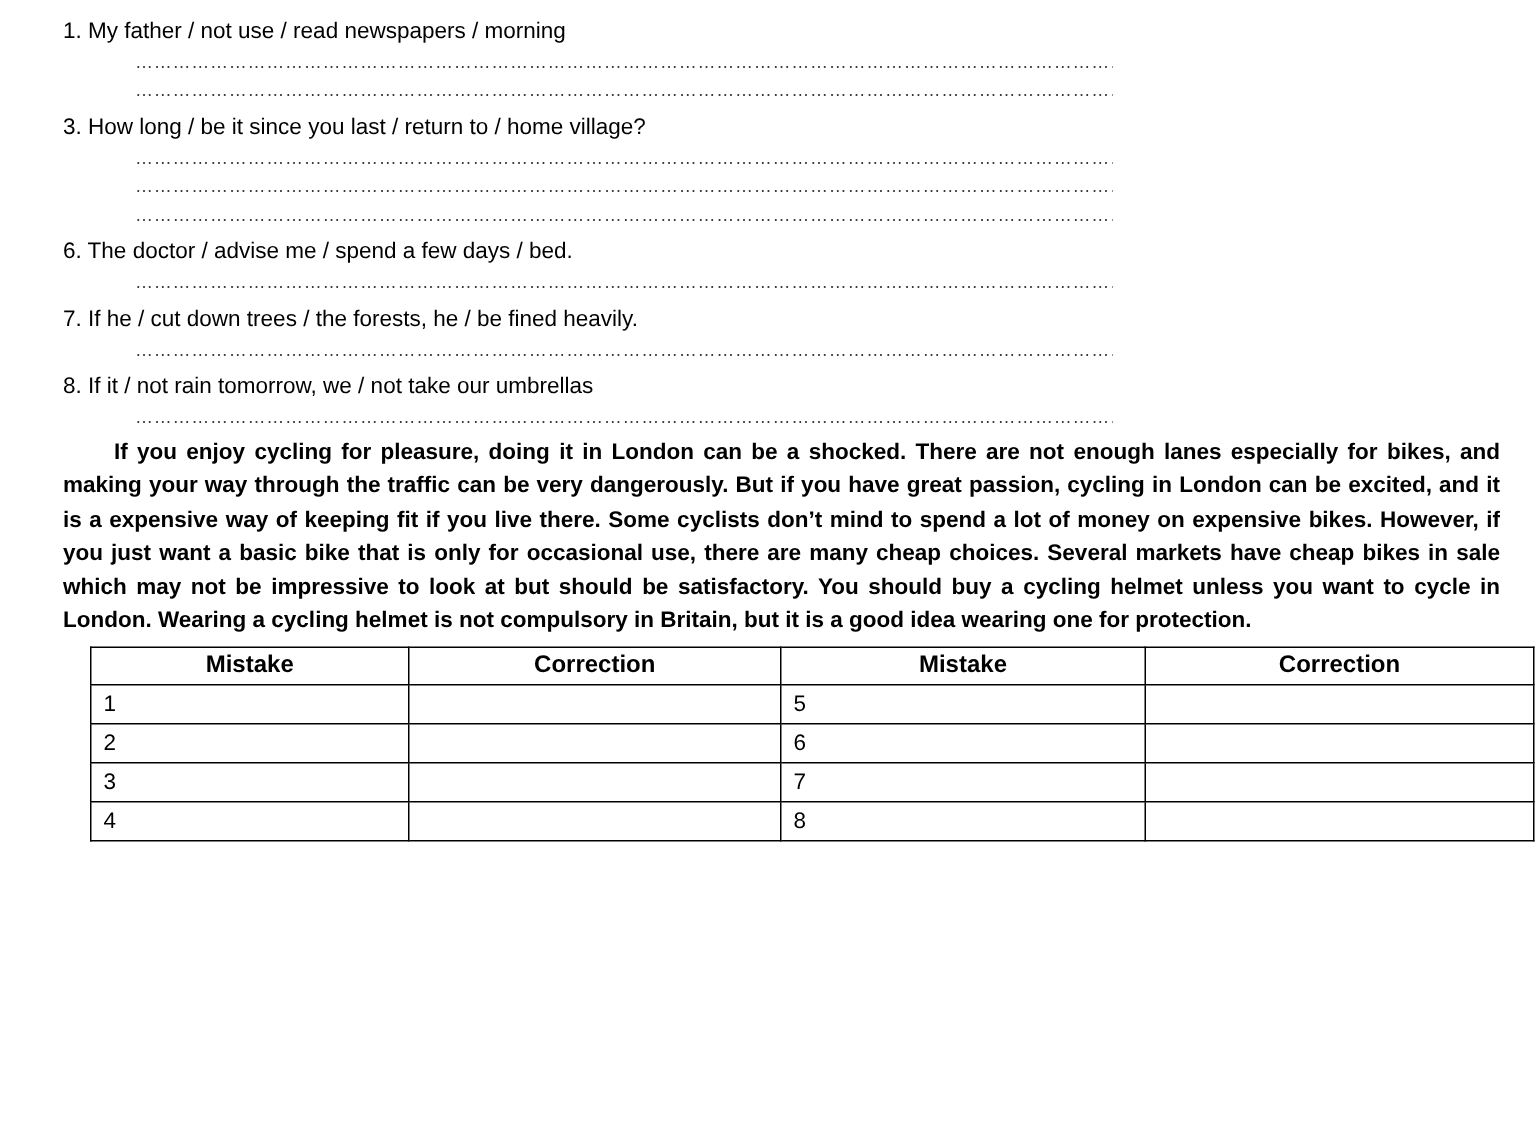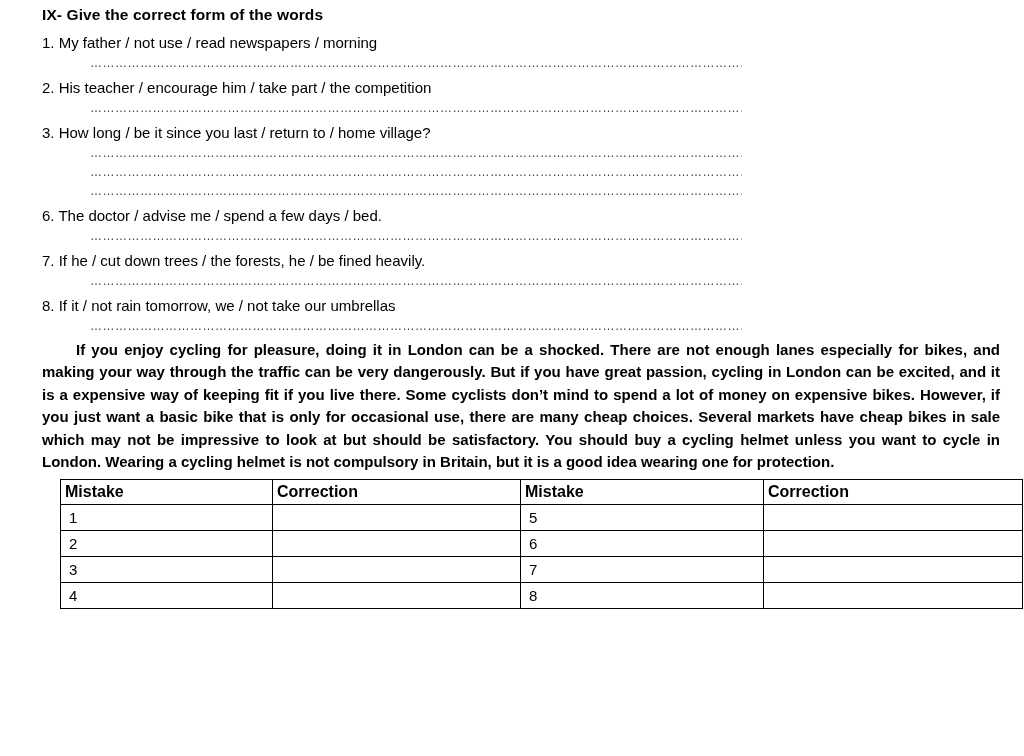--- a/index.html
+++ b/index.html
@@ -59,46 +59,44 @@
     margin: 2px 0 0 18px;
     width: 962px;
     table-layout: fixed;
   }
   table.mistakes th, table.mistakes td {
     border: 1px solid #000;
   }
   table.mistakes th {
     font-size: 16px;
     font-weight: bold;
-    text-align: left;
+    text-align: center;
     padding: 2px 4px;
     height: 25px;
   }
   table.mistakes td {
     font-size: 15px;
     text-align: left;
     vertical-align: middle;
     padding: 1px 8px;
     height: 26px;
   }
 </style>
 </head>
 <body>
 
 <div class="page">
 
-  <h2 class="sec-title">IX- Give the correct form of the words</h2>
 
   <div class="items">
     <div class="item">
       <div class="item-text">1. My father / not use / read newspapers / morning</div>
       <div class="answer-line">………………………………………………………………………………………………………………………………………………………………………………………………………………………………………………………………………………………………………………..</div>
     </div>
     <div class="item">
-      <div class="item-text">2. His teacher / encourage him / take part / the competition</div>
       <div class="answer-line">………………………………………………………………………………………………………………………………………………………………………………………………………………………………………………………………………………………………………………..</div>
     </div>
     <div class="item">
       <div class="item-text">3. How long / be it since you last / return to / home village?</div>
       <div class="answer-line">………………………………………………………………………………………………………………………………………………………………………………………………………………………………………………………………………………………………………………..</div>
     </div>
     <div class="item">
       <div class="answer-line">………………………………………………………………………………………………………………………………………………………………………………………………………………………………………………………………………………………………………………..</div>
     </div>
     <div class="item">

